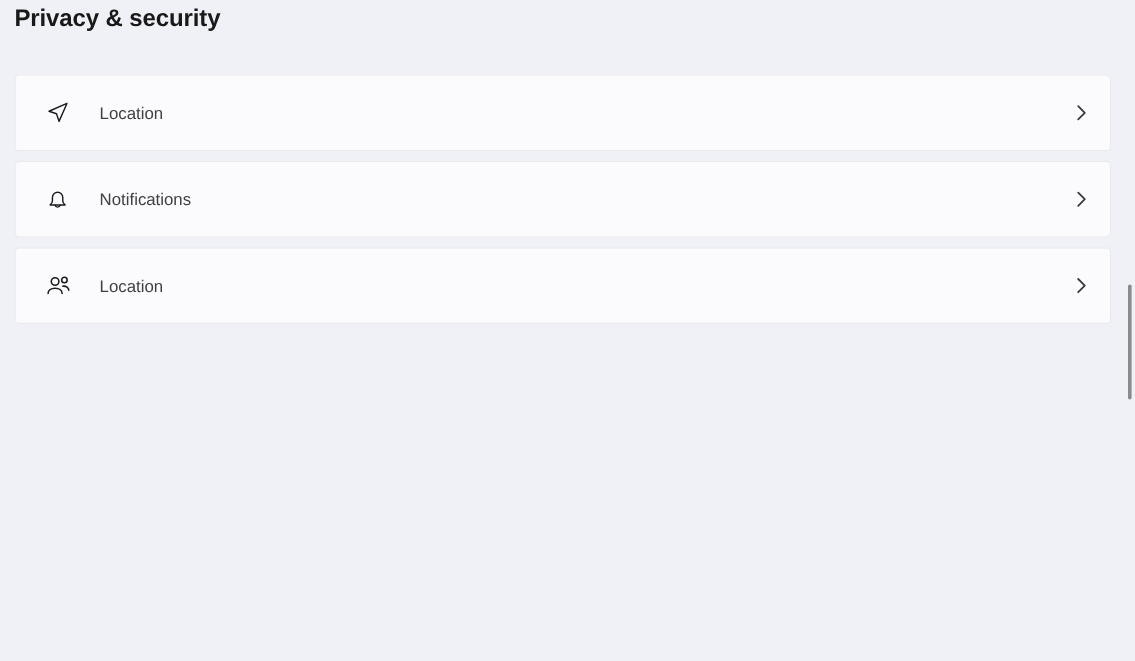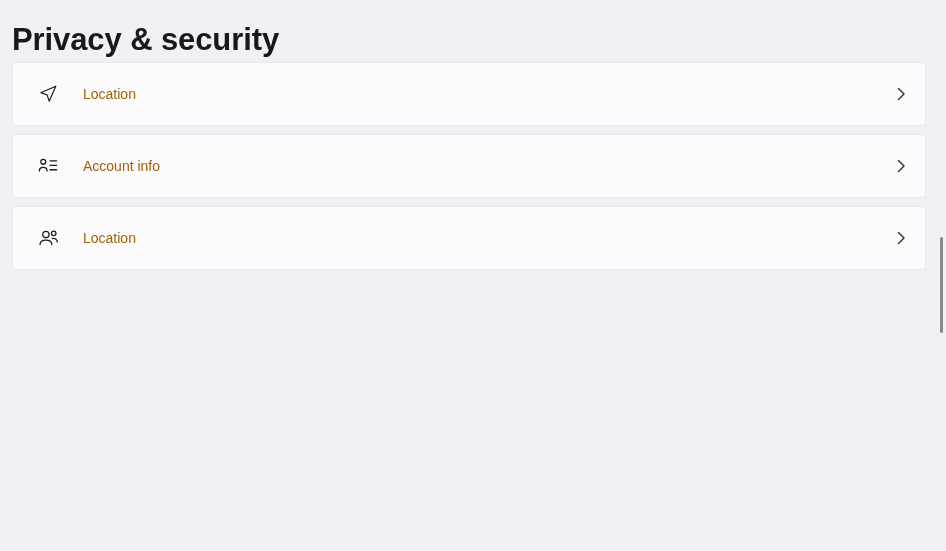--- a/index.html
+++ b/index.html
@@ -22,22 +22,22 @@
     width: 946px;
     height: 551px;
     background: #f0f1f6;
     overflow: hidden;
   }
 
   
   .page-title {
     position: absolute;
     left: 12px;
-    top: 24px;
-    font-size: 31px;
+    top: 0;
+    font-size: 20px;
     font-weight: 600;
     letter-spacing: -0.1px;
     color: #191919;
     line-height: 32px;
     white-space: nowrap;
   }
 
   
   .settings-list {
     position: absolute;
@@ -70,21 +70,21 @@
     justify-content: center;
     color: #1b1b1b;
   }
   .card-icon svg { display: block; }
 
   .card-label {
     position: absolute;
     left: 70px;
     font-size: 14px;
     font-weight: 400;
-    color: #a16207;
+    color: #404040;
     line-height: 20px;
     white-space: nowrap;
   }
 
   .card-chevron {
     position: absolute;
     right: 16px;
     width: 16px;
     height: 16px;
     display: flex;
@@ -132,38 +132,35 @@
       <span class="card-chevron">
         <svg width="11" height="16" viewBox="0 0 11 16" fill="none" stroke="currentColor" stroke-width="1.5" stroke-linecap="round" stroke-linejoin="round">
           <path d="M2.5 2.5 L8 8 L2.5 13.5"></path>
         </svg>
       </span>
     </div>
 
 
 
 
-
     <div class="setting-card">
       <span class="card-icon">
-        <svg width="22" height="22" viewBox="0 0 24 24" fill="none" stroke="currentColor" stroke-width="1.4" stroke-linecap="round" stroke-linejoin="round">
-          <circle cx="6.8" cy="7.4" r="2.7"></circle>
-          <path d="M2.6 17.4 c0 -2.4 1.9 -3.9 4.2 -3.9 c2.3 0 4.2 1.5 4.2 3.9"></path>
-          <path d="M14.2 6.3 H21.4"></path>
-          <path d="M14.2 11.2 H21.4"></path>
-          <path d="M14.2 16.1 H21.4"></path>
+        <svg width="22" height="22" viewBox="0 0 24 24" fill="none" stroke="currentColor" stroke-width="1.3" stroke-linecap="round" stroke-linejoin="round">
+          <path d="M5.2 17.2 h13.6 c-1.5 -1.0 -2.1 -2.2 -2.1 -3.7 V10.4 a4.7 4.7 0 0 0 -9.4 0 v3.1 c0 1.5 -0.6 2.7 -2.1 3.7 z"></path>
+          <path d="M9.6 17.4 a2.5 2.5 0 0 0 4.8 0"></path>
         </svg>
       </span>
-      <span class="card-label">Account info</span>
+      <span class="card-label">Notifications</span>
       <span class="card-chevron">
         <svg width="11" height="16" viewBox="0 0 11 16" fill="none" stroke="currentColor" stroke-width="1.5" stroke-linecap="round" stroke-linejoin="round">
           <path d="M2.5 2.5 L8 8 L2.5 13.5"></path>
         </svg>
       </span>
     </div>
+
 
     <div class="setting-card">
       <span class="card-icon">
         <svg width="23" height="23" viewBox="0 0 24 24" fill="none" stroke="currentColor" stroke-width="1.35" stroke-linecap="round" stroke-linejoin="round">
           <circle cx="9.3" cy="7.9" r="3.3"></circle>
           <path d="M3.2 18.3 c0 -2.9 2.6 -4.6 6.1 -4.6 c3.5 0 6.1 1.7 6.1 4.6"></path>
           <circle cx="17.4" cy="6.6" r="2.4"></circle>
           <path d="M16.0 12.0 c3.0 -0.35 5.2 1.2 5.2 3.6"></path>
         </svg>
       </span>

